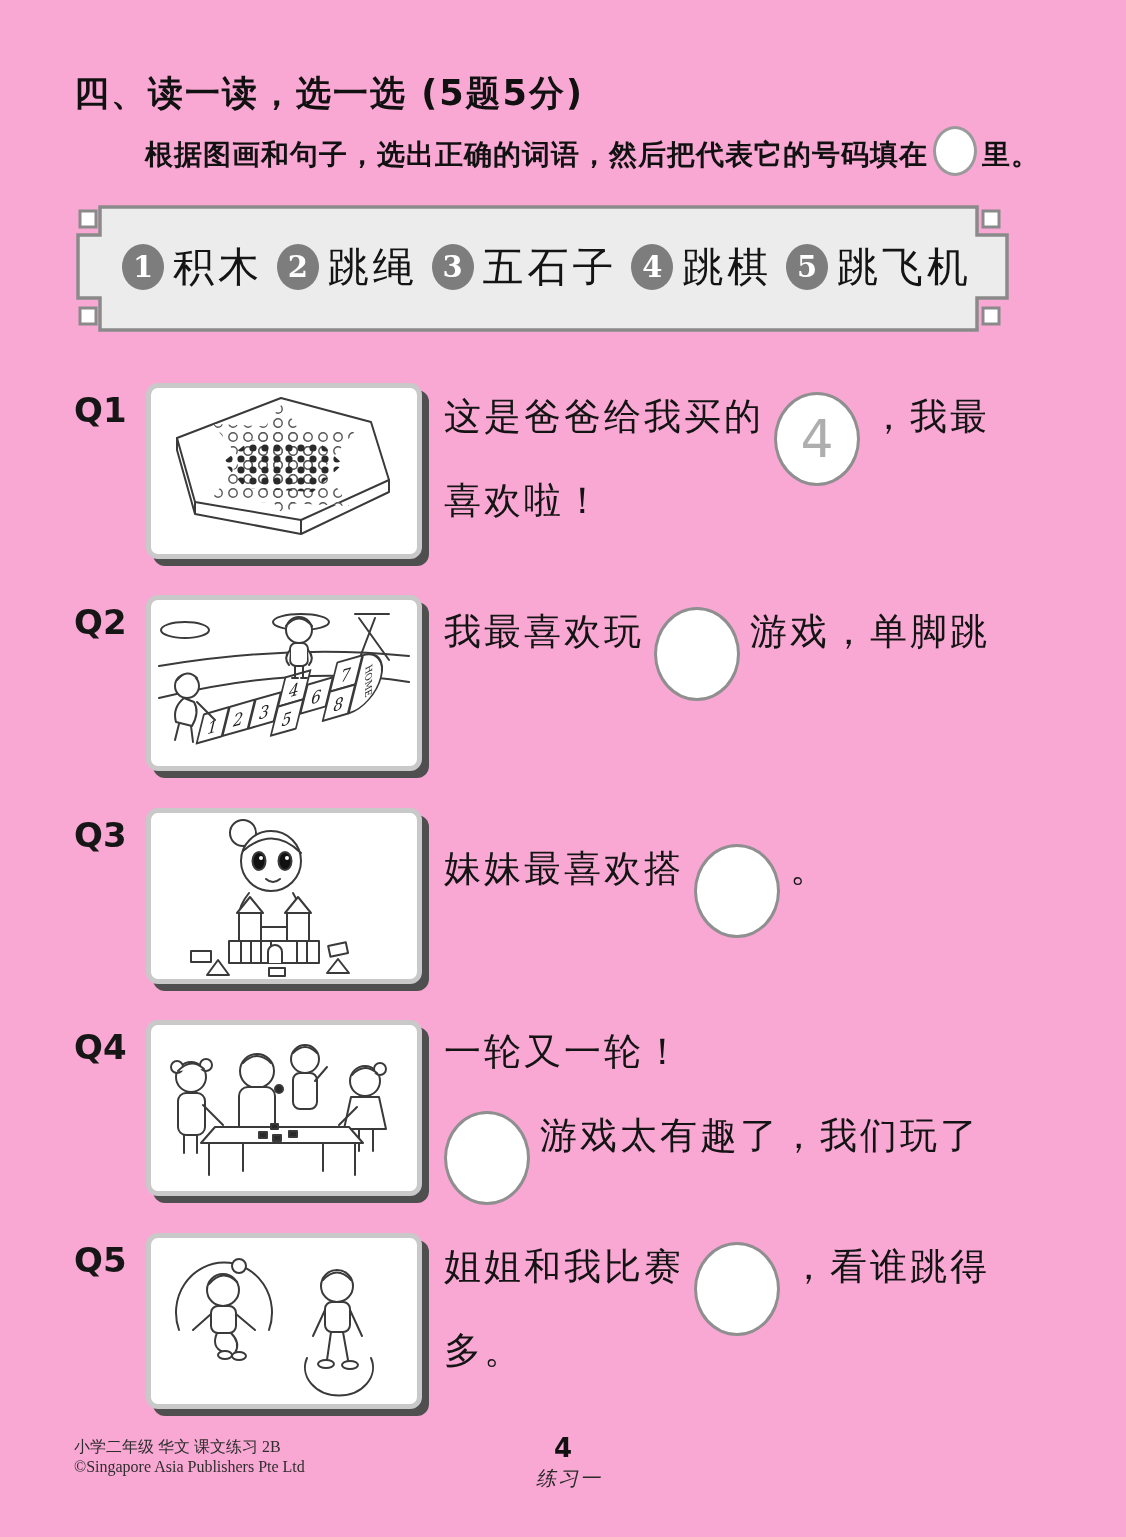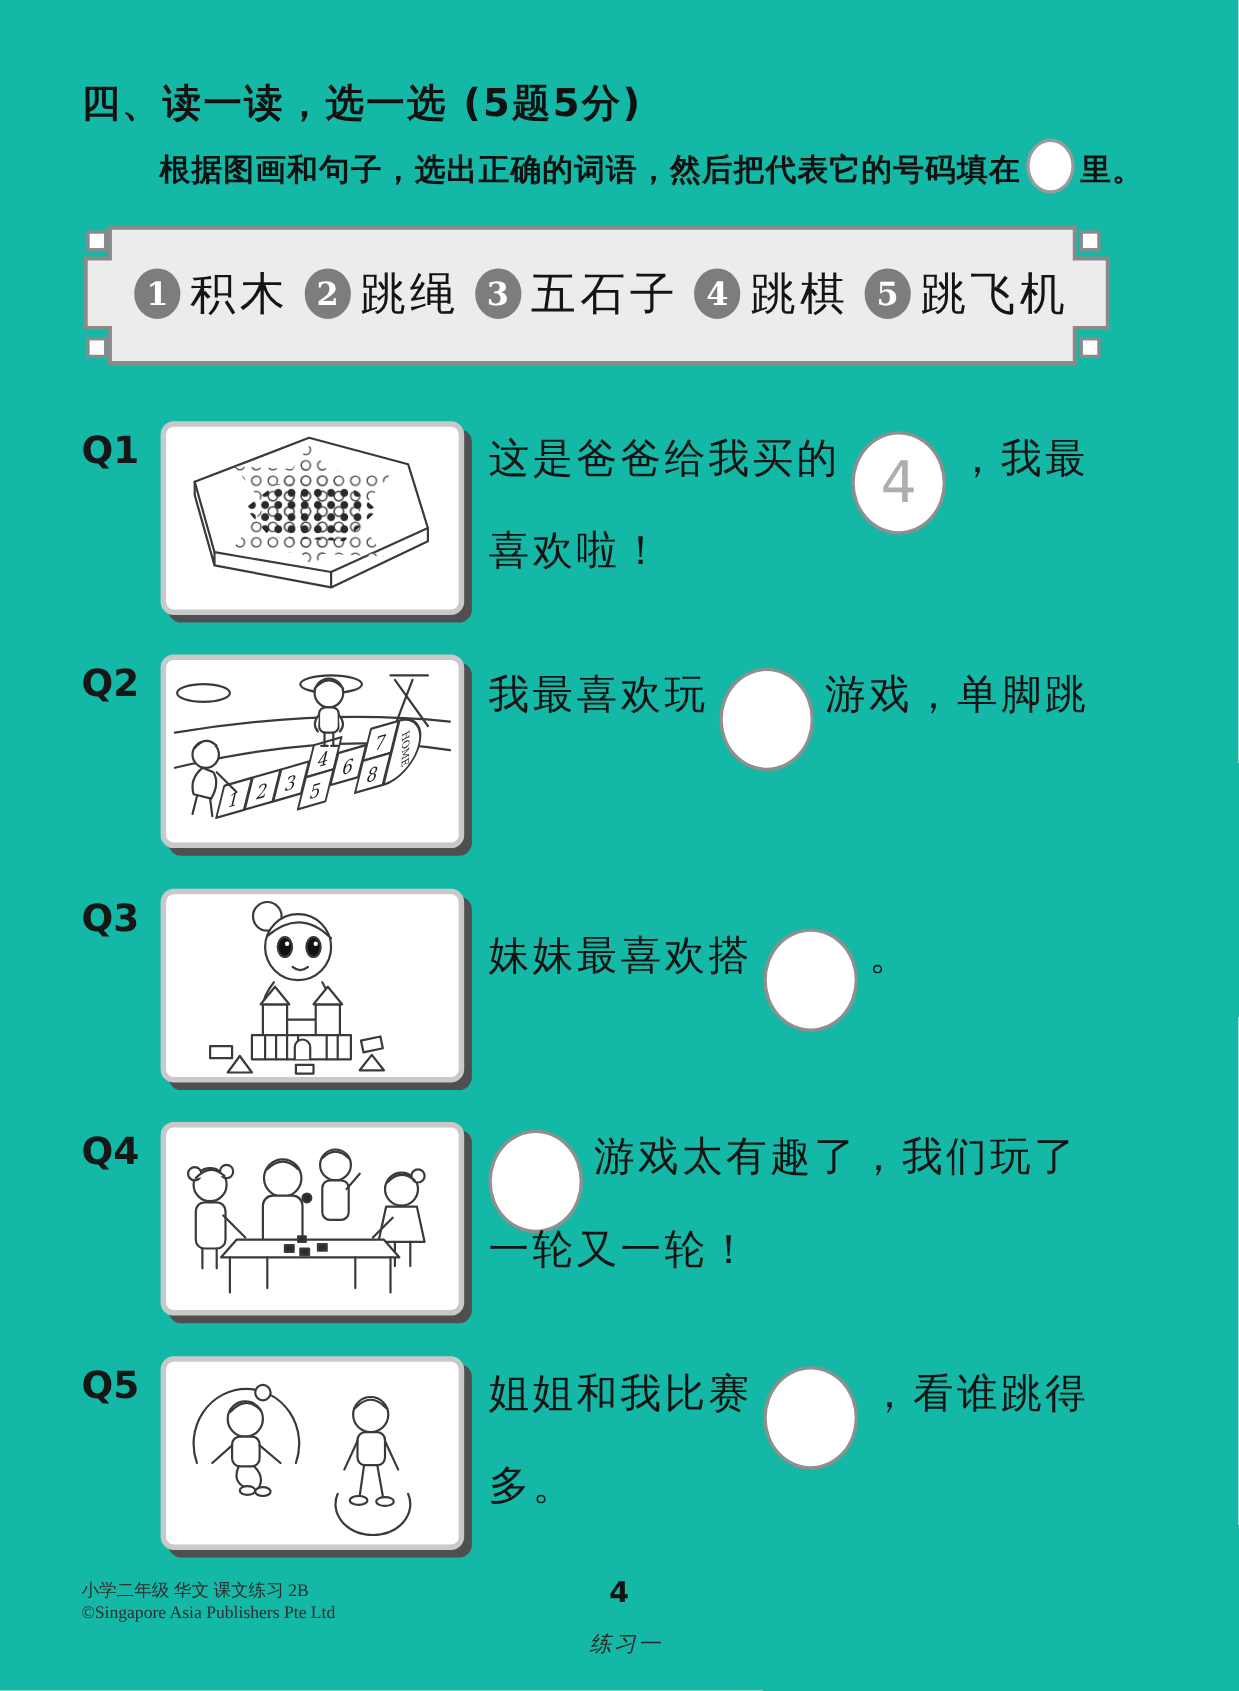--- a/index.html
+++ b/index.html
@@ -1,16 +1,16 @@
 <!DOCTYPE html>
 <html><head>
 <meta charset="utf-8">
 <style>
   html,body{margin:0;padding:0;background:#fff;}
-  .page{position:relative;width:1126px;height:1537px;background:#14b8a6;overflow:hidden;
+  .page{position:relative;width:1126px;height:1537px;background:#f9a8d4;overflow:hidden;
         font-family:"DejaVu Sans",sans-serif;color:#141414;}
 
   .title{position:absolute;left:74px;top:70px;font:700 35px "DejaVu Sans",sans-serif;
          letter-spacing:2px;color:#111;}
   .instruction{position:absolute;left:145px;top:126px;font:600 28px "DejaVu Sans",sans-serif;
          letter-spacing:1px;color:#111;white-space:nowrap;}
   .circle-small{display:inline-block;width:38px;height:44px;border:3px solid #9a9a9a;
          border-radius:50%;vertical-align:-12px;margin:0 5px;background:#fff;}
 
   
@@ -36,21 +36,21 @@
   .circle{flex:none;width:80px;height:88px;border:3.5px solid #8f8f8f;border-radius:50%;
           margin:0 10px;display:flex;align-items:center;justify-content:center;background:#fff;}
   .circle .ansnum{font:400 52px "DejaVu Sans",sans-serif;color:#aeaeae;letter-spacing:0;}
   .circle-first{margin-left:0;}
 
   
   .footer-left{position:absolute;left:74px;top:1437px;color:#2e2e2e;
                font-family:Liberation Serif, serif;font-size:16px;line-height:20px;}
   .footer-center{position:absolute;left:0;top:1433px;width:1126px;text-align:center;}
   .page-num{font:700 26px "DejaVu Sans",sans-serif;color:#111;}
-  .section-name{margin-top:18px;font:italic 20px "DejaVu Serif",serif;color:#2a2a2a;letter-spacing:2px;padding-left:12px;}
+  .section-name{margin-top:2px;font:italic 20px "DejaVu Serif",serif;color:#2a2a2a;letter-spacing:2px;padding-left:12px;}
 
   .illus{stroke:#3a3a3a;fill:none;stroke-width:2;stroke-linecap:round;stroke-linejoin:round;}
 </style>
 </head>
 <body>
 
 <div class="page">
 
   <div class="title">四、读一读，选一选 (5题5分)</div>
 
@@ -246,26 +246,26 @@
           <path d="M58,118 v32 M204,118 v32 M92,118 v28 M172,118 v28" fill="none"></path>
           <rect x="108" y="107" width="8" height="6" fill="#2a2a2a"></rect>
           <rect x="122" y="110" width="8" height="6" fill="#2a2a2a"></rect>
           <rect x="138" y="106" width="8" height="6" fill="#2a2a2a"></rect>
           <rect x="120" y="99" width="7" height="5" fill="#2a2a2a"></rect>
         </g>
       </svg>
     </div>
     <div class="qtext" style="top:7px">
       <div class="qline">
+          <span>一轮又一轮！</span>
+        </div>
+      <div class="qline">
         <span class="circle circle-first"></span>
         <span>游戏太有趣了，我们玩了</span>
       </div>
-      <div class="qline">
-          <span>一轮又一轮！</span>
-        </div>
     </div>
   </div>
 
   <div class="q-row" style="top:1233px">
     <div class="qlabel">Q5</div>
     <div class="imgbox">
       <svg viewBox="0 0 266 166" class="illus">
         <path d="M28,92 A48,50 0 1 1 118,92"></path>
         <g fill="#fff">
           <circle cx="88" cy="28" r="7"></circle>

